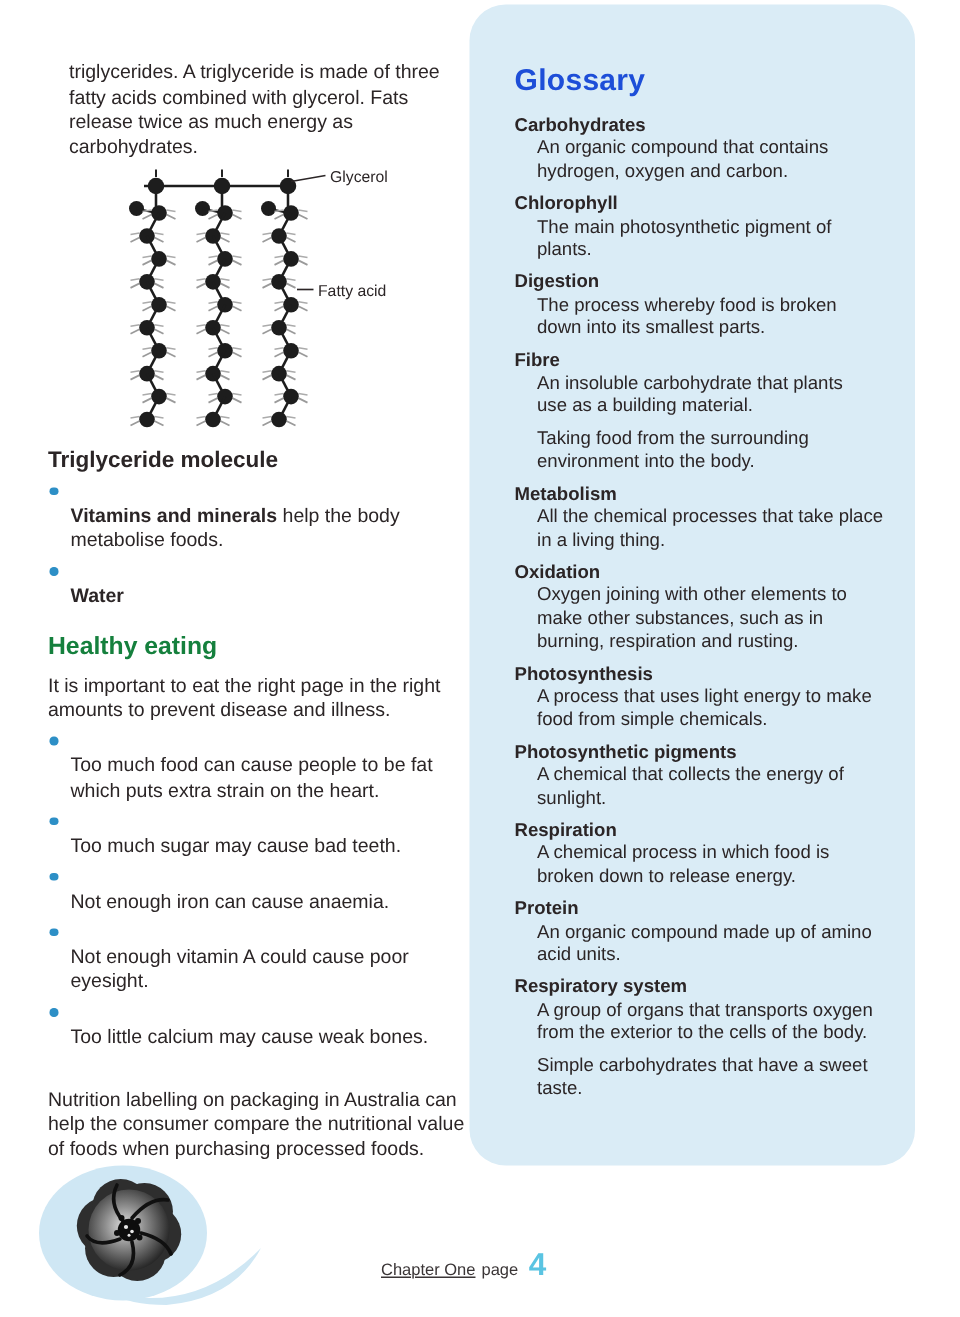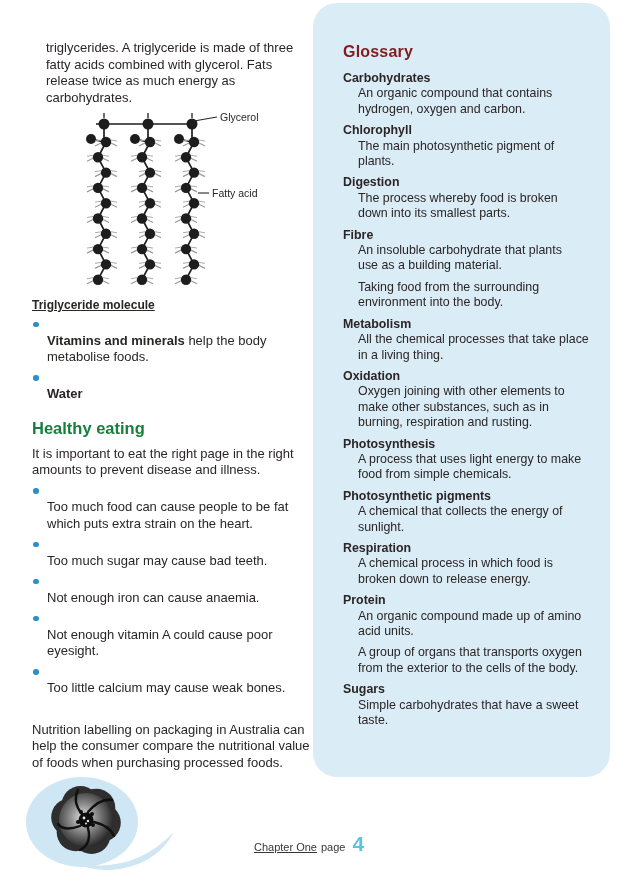--- a/index.html
+++ b/index.html
@@ -6,38 +6,38 @@
   body{
     width:640px;height:878px;position:relative;overflow:hidden;
     background:#ffffff;color:#2b2526;
     font-family:"Liberation Sans",sans-serif;
   }
   
   .left-col{position:absolute;left:32px;top:40px;width:288px;}
   .para{font-size:13px;line-height:16.5px;white-space:pre-line;}
   .intro{padding-left:14px;}
   .diagram-wrap{margin:6px 0 0 34px;width:250px;height:180px;}
-  .caption{font-weight:bold;font-size:12px;margin-top:6px;text-decoration:underline;}
+  .caption{font-weight:bold;font-size:15px;margin-top:6px;}
   ul.plain{list-style:none;margin:0;padding:0;}
   li.bullet{position:relative;padding-left:15px;font-size:13px;line-height:16.5px;white-space:pre-line;margin:4px 0;}
   li.bullet .dot{position:absolute;left:1px;top:5.5px;width:5.5px;height:5.5px;border-radius:50%;background:#2d8fc6;}
   .nutrients{margin-top:11px;}
   .nutrients .b-bold{font-weight:bold;}
   .section-heading{color:#15803d;font-weight:bold;font-size:16.5px;margin:16px 0 8px 0;}
   .closing{margin-top:25px;}
   .healthy-list{margin-top:5px;}
   
   svg text.dlabel{font-family:"Liberation Sans",sans-serif;font-size:10.5px;fill:#2b2526;}
   
   .glossary{
     position:absolute;left:313px;top:3px;width:297px;height:774px;
     background:#daecf6;border-radius:24px;box-sizing:border-box;
     padding:40px 12px 0 30px;
   }
-  .glossary h1{margin:0 0 10px 0;font-size:16px;color:#7f1d1d;letter-spacing:0.2px;}
+  .glossary h1{margin:0 0 10px 0;font-size:20px;color:#1d4ed8;letter-spacing:0.2px;}
   .gloss-entry{margin-bottom:6px;}
   .gloss-term{font-weight:bold;font-size:12.4px;line-height:15.4px;}
   .gloss-def{font-size:12.4px;line-height:15.4px;padding-left:15px;white-space:pre-line;}
   
   .footer{position:absolute;left:254px;top:832px;display:flex;align-items:baseline;}
   .footer .chap{font-size:11px;color:#3a3536;text-decoration:underline;}
   .footer .plabel{font-size:11px;color:#3a3536;margin-left:4px;}
   .footer .pnum{font-size:21px;font-weight:bold;color:#5ac4e2;margin-left:7px;}
   
   .logo{position:absolute;left:16px;top:774px;width:180px;height:102px;}
@@ -369,26 +369,26 @@
 broken down to release energy.</div>
   </div>
 
   <div class="gloss-entry">
     <div class="gloss-term">Protein</div>
     <div class="gloss-def">An organic compound made up of amino
 acid units.</div>
   </div>
 
   <div class="gloss-entry">
+    <div class="gloss-term">Respiratory system</div>
     <div class="gloss-def">A group of organs that transports oxygen
 from the exterior to the cells of the body.</div>
   </div>
 
   <div class="gloss-entry">
-    <div class="gloss-term">Sugars</div>
     <div class="gloss-def">Simple carbohydrates that have a sweet
 taste.</div>
   </div>
 </div>
 </div>
 
 <svg class="logo" viewBox="0 0 180 102">
   <defs>
     <radialGradient id="fg" cx="45%" cy="45%" r="60%">
       <stop offset="0%" stop-color="#e2e2e2"></stop>

